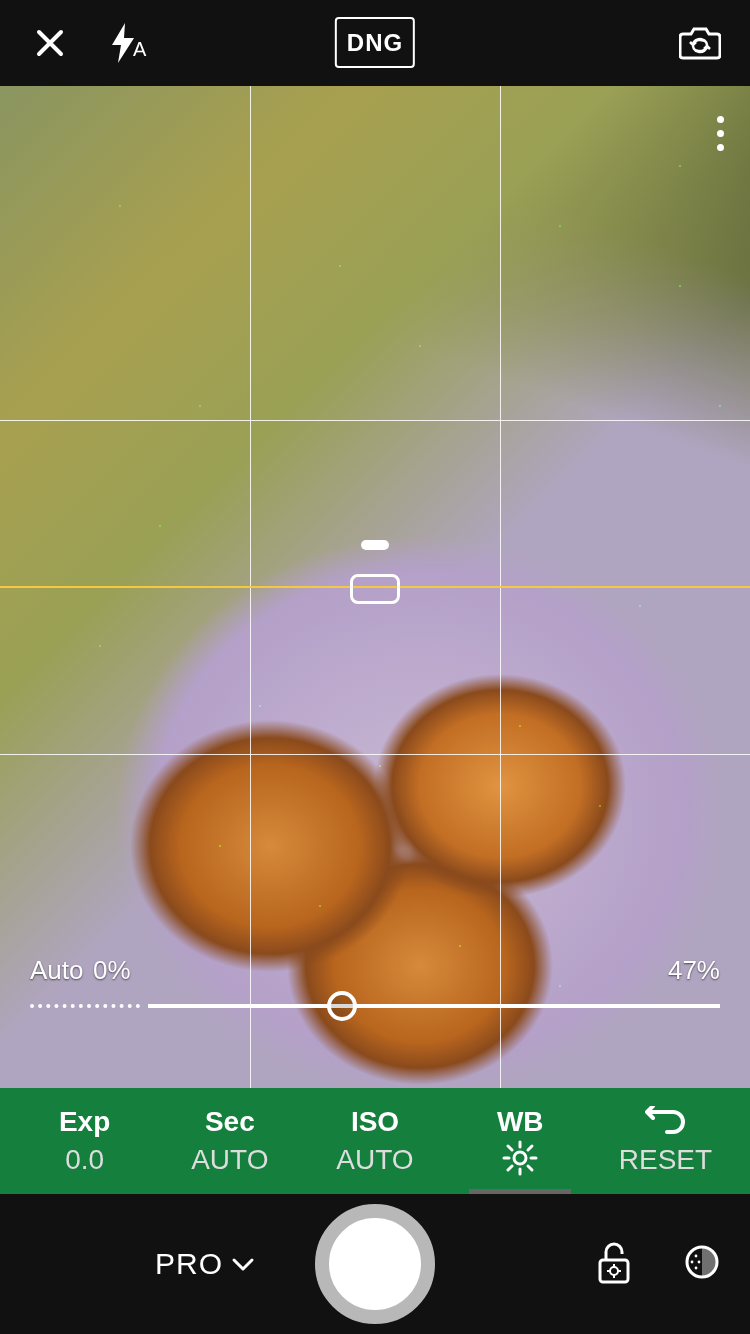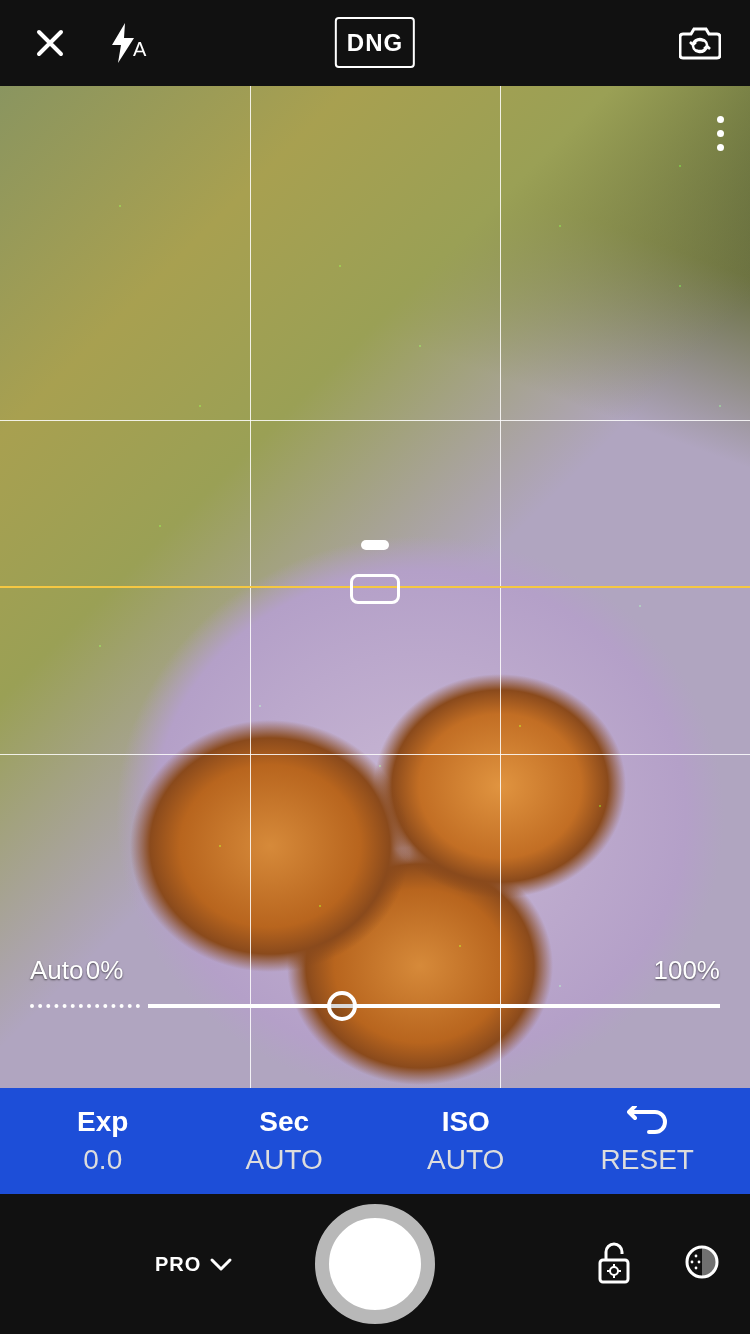--- a/index.html
+++ b/index.html
@@ -55,33 +55,33 @@
   .kdot { width: 7px; height: 7px; border-radius: 50%; background: #fff; }
 
   .slider-row { position: absolute; left: 30px; right: 30px; bottom: 80px; z-index: 10; }
   .slider-labels { display: flex; justify-content: space-between; font-size: 26px; font-weight: 500; margin-bottom: 18px; text-shadow: 0 1px 2px rgba(0,0,0,0.6); }
   .slider-labels .l2 { margin-left: -528px; }
   .slider-track { position: relative; height: 4px; }
   .slider-dots { position: absolute; left: 0; width: 110px; top: 0; height: 4px; border-top: 4px dotted #fff; }
   .slider-solid { position: absolute; left: 118px; right: 0; top: 0; height: 4px; background: #fff; }
   .slider-thumb { position: absolute; top: 2px; transform: translate(-50%, -50%); width: 30px; height: 30px; border: 4px solid #fff; border-radius: 50%; background: rgba(0,0,0,0.15); }
 
-  .params { position: absolute; left: 0; right: 0; top: 1088px; height: 106px; background: #1d4ed8; display: flex; align-items: center; padding: 0 12px; }
+  .params { position: absolute; left: 0; right: 0; top: 1088px; height: 106px; background: #15803d; display: flex; align-items: center; padding: 0 12px; }
   .param { flex: 1; display: flex; flex-direction: column; align-items: center; gap: 6px; position: relative; height: 100%; justify-content: center; }
   .param .lbl { font-size: 28px; font-weight: 600; }
   .param .val { font-size: 28px; font-weight: 400; color: #ddd; }
   .param.ic .val { color: transparent; }
   .param.active .lbl, .param.active .val { color: #f5c842; }
   .param .underline { position: absolute; bottom: 0; height: 5px; width: 70%; background: transparent; }
   .param.active .underline { background: #f5c842; }
   .param.wb .underline { background: #666; }
   .param svg { position: absolute; top: 18px; }
 
   .bottombar { position: absolute; left: 0; right: 0; bottom: 0; height: 140px; background: #111; display: flex; align-items: center; justify-content: center; }
-  .mode { position: absolute; left: 155px; display: flex; align-items: center; gap: 8px; font-size: 20px; font-weight: 700; letter-spacing: 1px; }
+  .mode { position: absolute; left: 155px; display: flex; align-items: center; gap: 8px; font-size: 30px; font-weight: 400; letter-spacing: 1px; }
   .shutter { width: 120px; height: 120px; border-radius: 50%; background: #fff; border: 14px solid #b8b8b8; }
   .right-icons { position: absolute; right: 30px; display: flex; align-items: center; gap: 50px; }
 </style>
 </head>
 <body>
 
 <div class="topbar">
   <div class="icon-btn">
     <svg width="30" height="30" viewBox="0 0 30 30">
         <path d="M4 4 L26 26 M26 4 L4 26" stroke="#fff" stroke-width="4" stroke-linecap="round"></path>
@@ -117,21 +117,21 @@
   <div class="kebab">
     <div class="kdot"></div>
     <div class="kdot"></div>
     <div class="kdot"></div>
   </div>
 
   <div class="slider-row">
     <div class="slider-labels">
       <span>Auto</span>
       <span class="l2">0%</span>
-      <span>100%</span>
+      <span>47%</span>
     </div>
     <div class="slider-track">
       <div class="slider-dots"></div>
       <div class="slider-solid"></div>
       <div class="slider-thumb" id="slider-thumb" style="left: 312.48px;"></div>
     </div>
   </div>
 </div>
 
 <div class="params">
@@ -141,20 +141,38 @@
     <div class="underline"></div>
   </div>
   <div class="param">
     <span class="lbl">Sec</span>
     <span class="val">AUTO</span>
     <div class="underline"></div>
   </div>
   <div class="param">
     <span class="lbl">ISO</span>
     <span class="val">AUTO</span>
+    <div class="underline"></div>
+  </div>
+  <div class="param wb ic">
+    <span class="lbl">WB</span>
+    <svg width="36" height="36" viewBox="0 0 36 36" style="top:52px">
+        <circle cx="18" cy="18" r="6" fill="none" stroke="#fff" stroke-width="3"></circle>
+        <g stroke="#fff" stroke-width="3" stroke-linecap="round">
+          <line x1="18" y1="2" x2="18" y2="7"></line>
+          <line x1="18" y1="29" x2="18" y2="34"></line>
+          <line x1="2" y1="18" x2="7" y2="18"></line>
+          <line x1="29" y1="18" x2="34" y2="18"></line>
+          <line x1="6" y1="6" x2="10" y2="10"></line>
+          <line x1="26" y1="26" x2="30" y2="30"></line>
+          <line x1="26" y1="10" x2="30" y2="6"></line>
+          <line x1="6" y1="30" x2="10" y2="26"></line>
+        </g>
+      </svg>
+    <span class="val">.</span>
     <div class="underline"></div>
   </div>
   <div class="param ic">
     <svg width="40" height="28" viewBox="0 0 40 28" style="top:18px">
         <path d="M8 12 L2 6 L8 0 M3 6 L28 6 A10 10 0 0 1 28 26 L22 26" fill="none" stroke="#fff" stroke-width="4" stroke-linecap="round" stroke-linejoin="round"></path>
       </svg>
     <span class="lbl" style="opacity:0">.</span>
     <span class="val" style="color:#ddd">RESET</span>
     <div class="underline"></div>
   </div>

